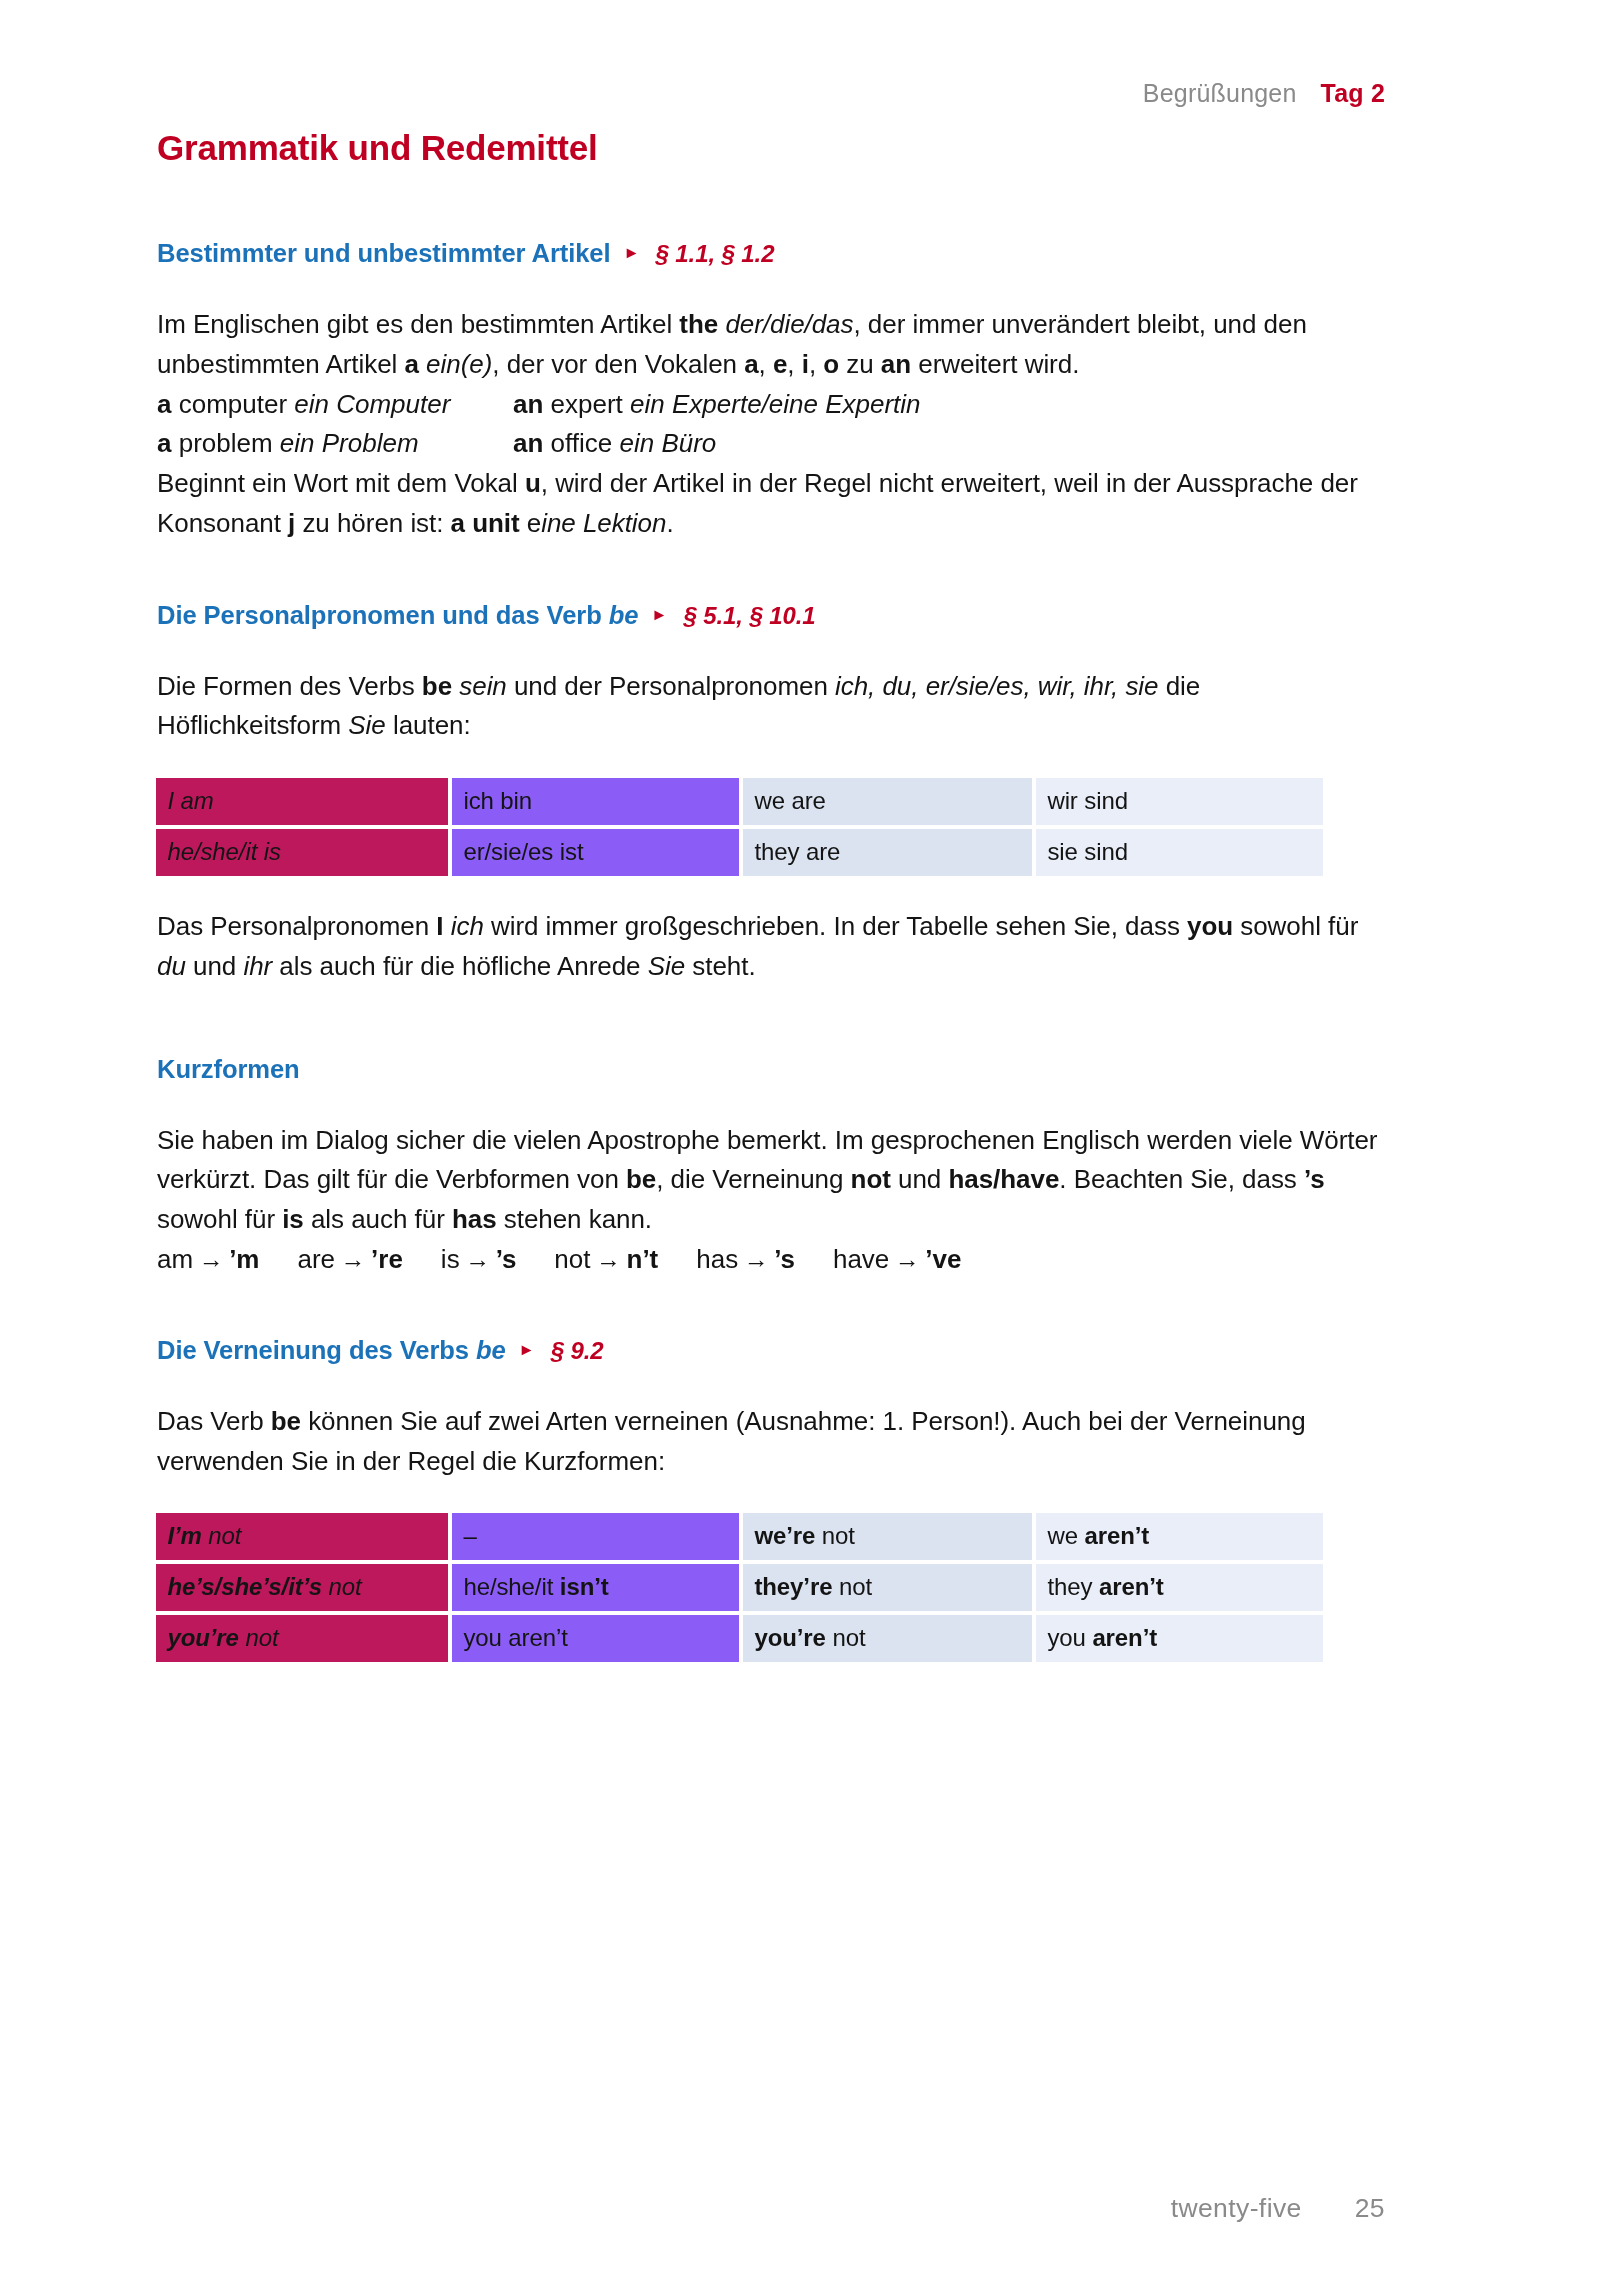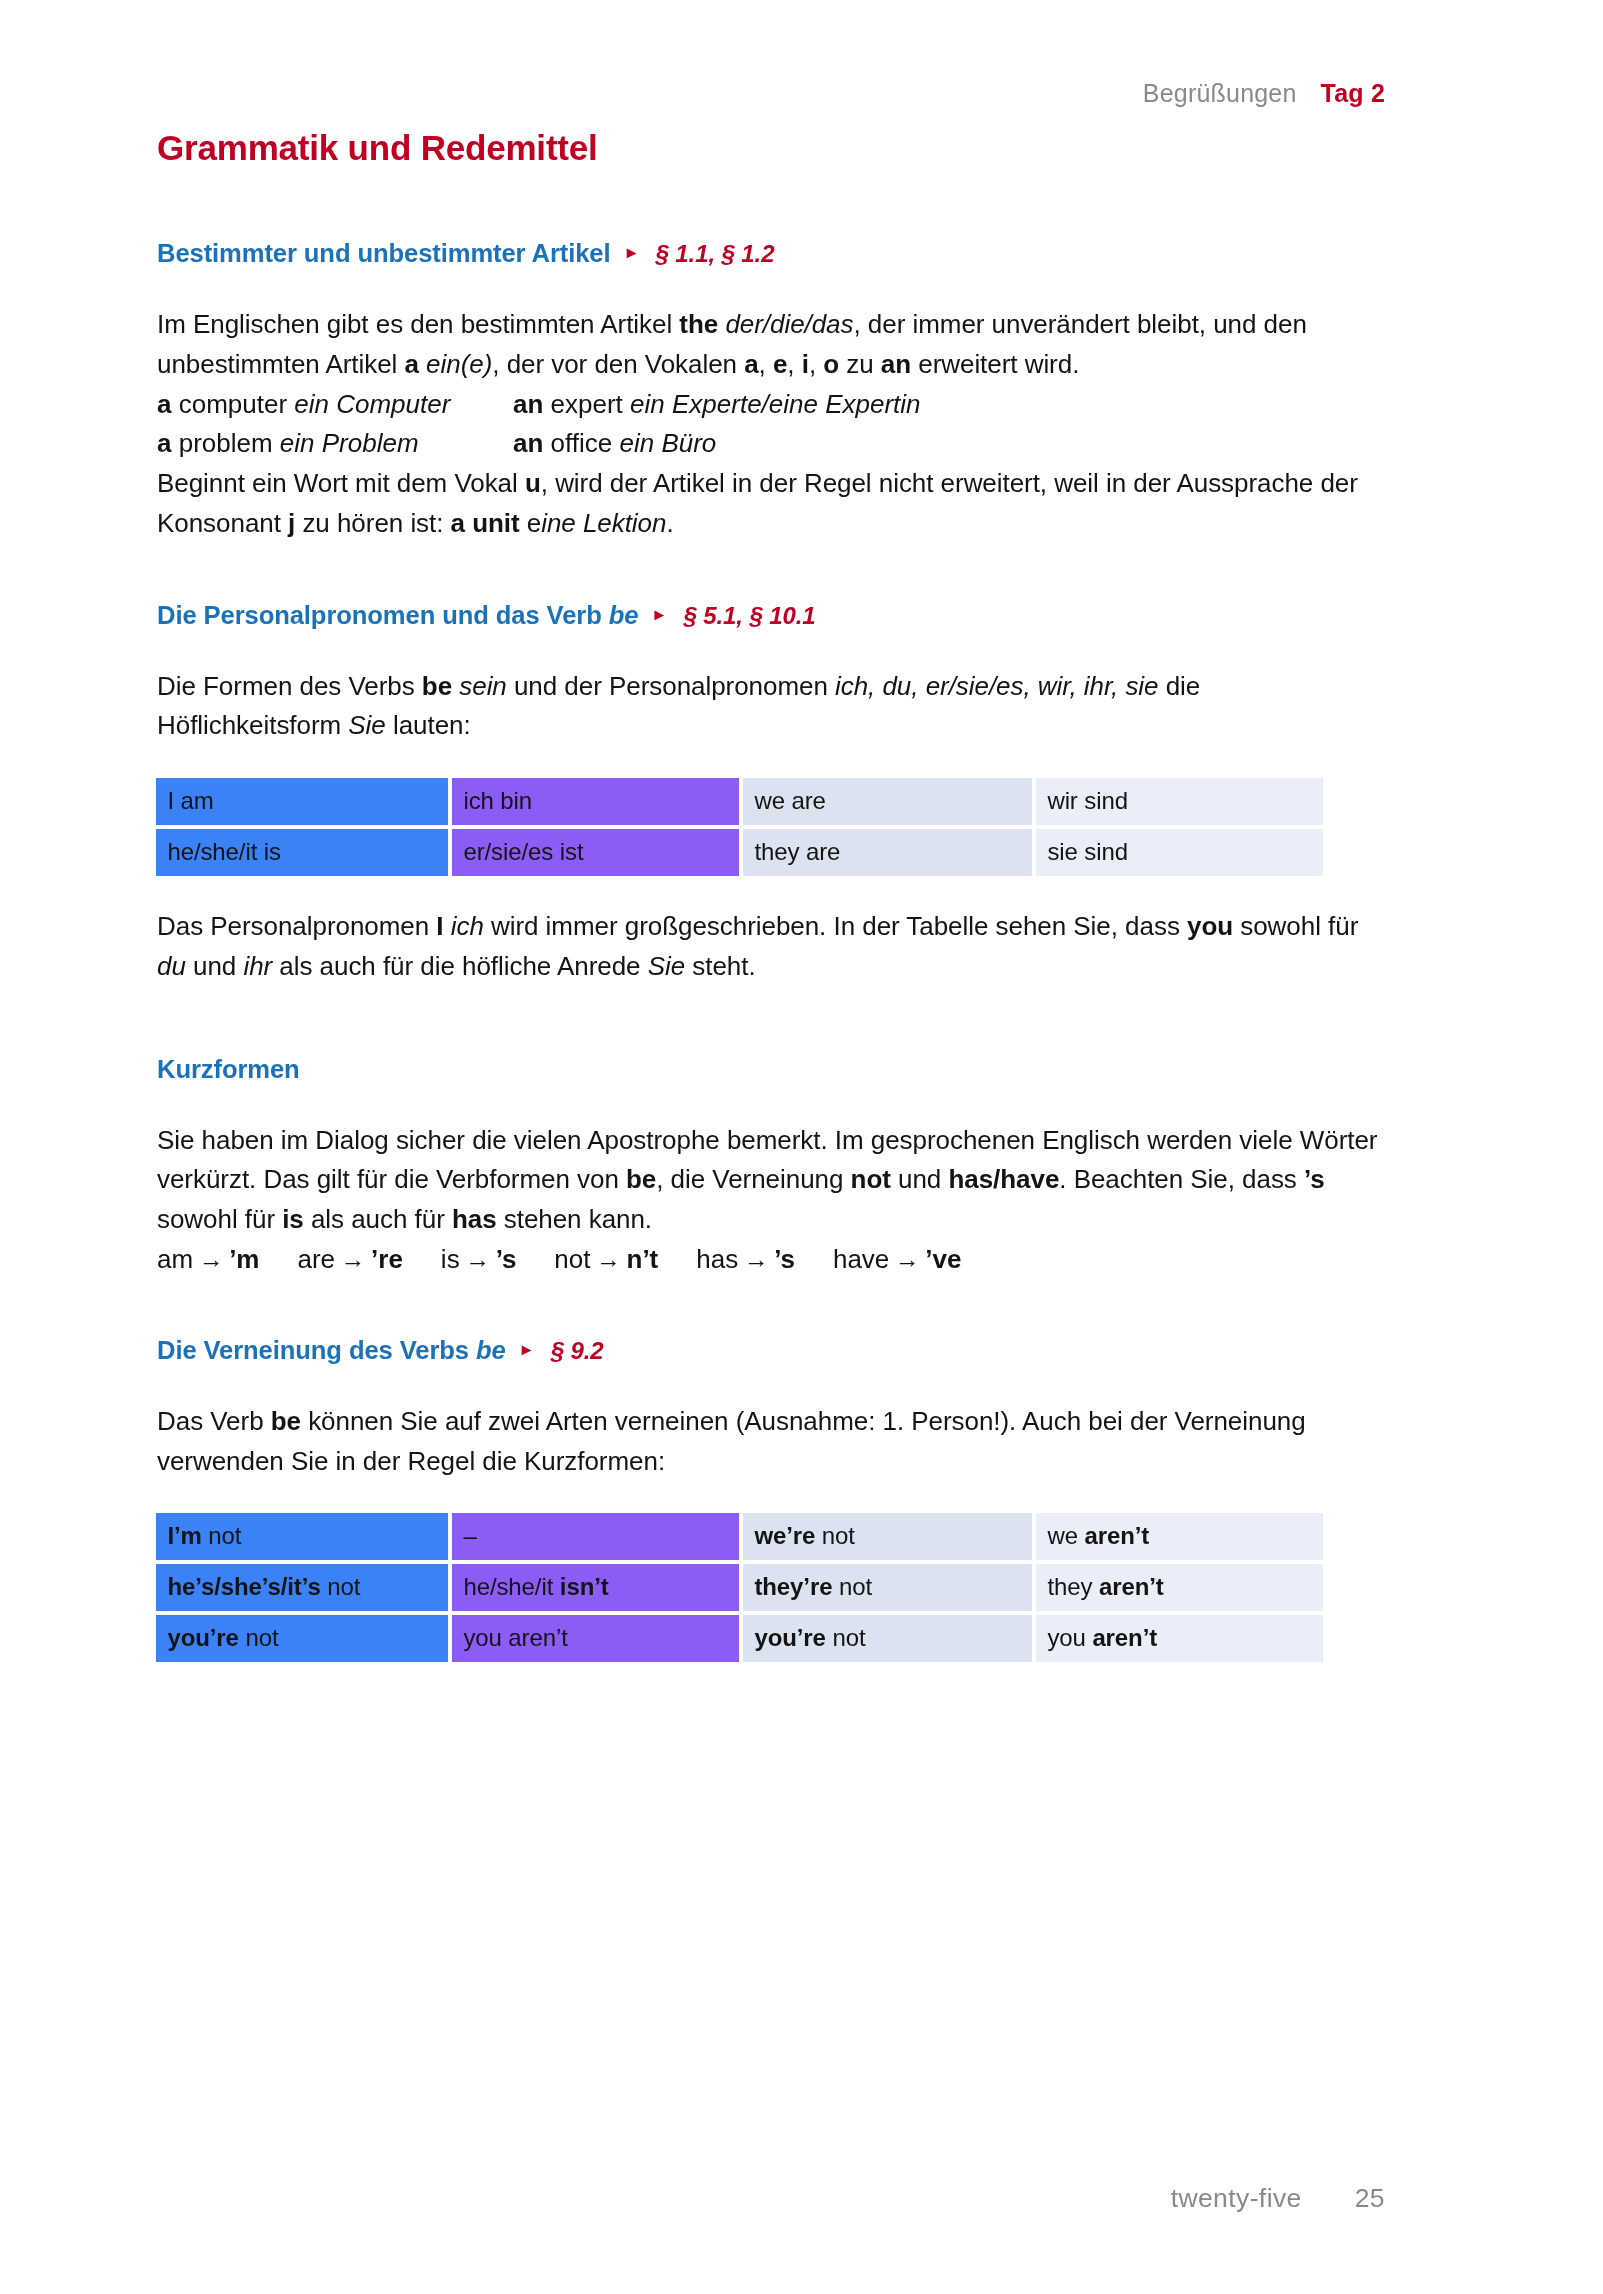--- a/index.html
+++ b/index.html
@@ -153,31 +153,31 @@
     table-layout: fixed;
     font-size: 24px;
     color: #141414;
   }
   table.gtable td {
     padding: 9.1px 11px 10px 11px;
     vertical-align: middle;
     height: 27.4px;
     letter-spacing: -0.1px;
   }
-  table.gtable td.c1 { background: #3b82f6; width: 270px; }
+  table.gtable td.c1 { background: #be185d; width: 270px; font-style: italic; }
   table.gtable td.c2 { background: #8b5cf6; width: 265px; }
   table.gtable td.c3 { background: #dbe3f0; width: 267px; }
   table.gtable td.c4 { background: #e9eef8; width: 265px; }
   table.gtable td b { font-weight: 700; }
   table.gtable td i { font-style: italic; }
 
   
   .footer {
     position: absolute;
-    bottom: 80px;
+    bottom: 70px;
     right: 219px;
     display: flex;
     align-items: baseline;
     gap: 53px;
     color: #8a8a8a;
     font-size: 26.5px;
   }
   .footer .word { letter-spacing: 0.4px; }
   .footer .num { letter-spacing: 0.4px; }
 </style>

